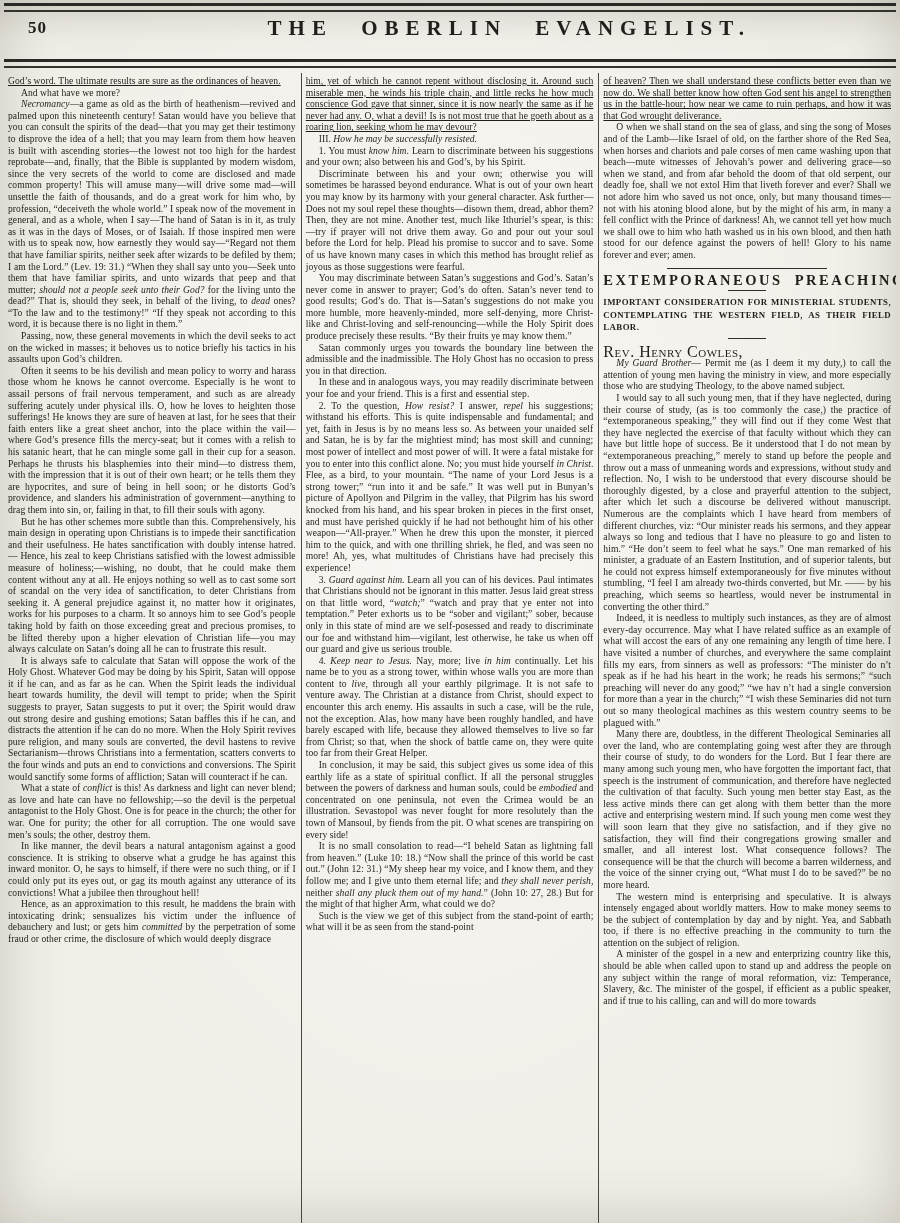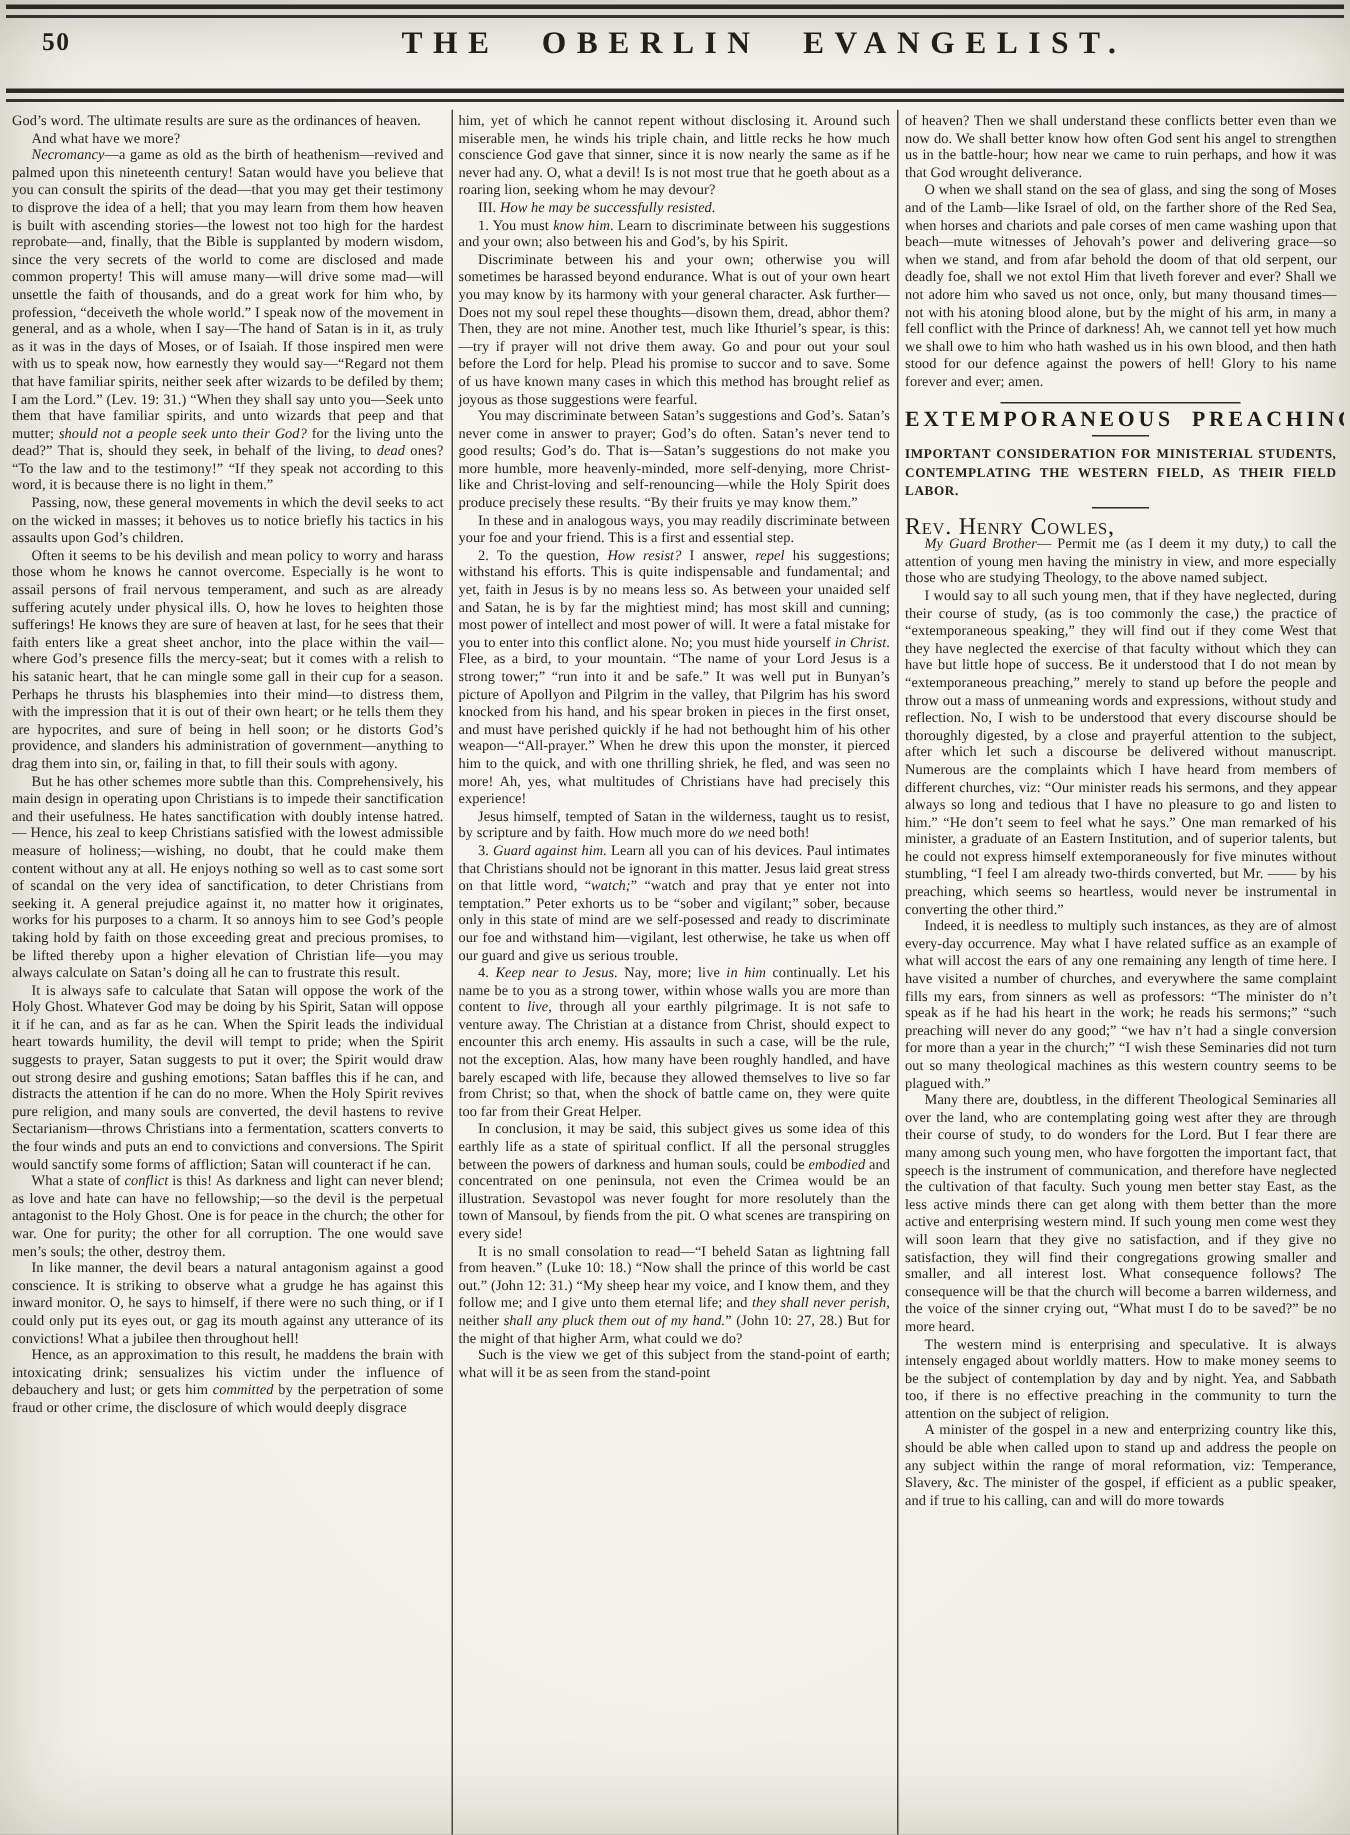--- a/index.html
+++ b/index.html
@@ -45,21 +45,21 @@
     flex:1 1 0;
     padding:2px 5px 0 4px;
     overflow:hidden;
     font-size:9.6px;
     line-height:11.6px;
     text-align:justify;
     letter-spacing:.05px;
   }
   .colrule{width:1px;background:#4a4740;}
   .para{margin:0;text-indent:13px;}
-  .para.flush{text-indent:0;}
+  .para.flush{text-indent:0;text-decoration:underline;}
   .section-rule{
     border:none;height:1px;background:#2e2c29;
     width:160px;margin:7px auto 6px;
   }
   .section-rule.short{width:38px;margin:4px auto 5px;}
   .article-title{
     margin:2px 0 0;
     text-align:center;
     font-size:14.5px;font-weight:600;
     letter-spacing:2.5px;word-spacing:6px;
@@ -111,23 +111,23 @@
 
     <div class="colrule"></div>
 
     <section class="col">
       <div>
           <p class="para flush">him, yet of which he cannot repent without disclosing it. Around such miserable men, he winds his triple chain, and little recks he how much conscience God gave that sinner, since it is now nearly the same as if he never had any. O, what a devil! Is is not most true that he goeth about as a roaring lion, seeking whom he may devour?</p>
           <p class="para">III. <i>How he may be successfully resisted.</i></p>
           <p class="para">1. You must <i>know him</i>. Learn to discriminate between his suggestions and your own; also between his and God’s, by his Spirit.</p>
           <p class="para">Discriminate between his and your own; otherwise you will sometimes be harassed beyond endurance. What is out of your own heart you may know by its harmony with your general character. Ask further—Does not my soul repel these thoughts—disown them, dread, abhor them? Then, they are not mine. Another test, much like Ithuriel’s spear, is this:—try if prayer will not drive them away. Go and pour out your soul before the Lord for help. Plead his promise to succor and to save. Some of us have known many cases in which this method has brought relief as joyous as those suggestions were fearful.</p>
           <p class="para">You may discriminate between Satan’s suggestions and God’s. Satan’s never come in answer to prayer; God’s do often. Satan’s never tend to good results; God’s do. That is—Satan’s suggestions do not make you more humble, more heavenly-minded, more self-denying, more Christ-like and Christ-loving and self-renouncing—while the Holy Spirit does produce precisely these results. “By their fruits ye may know them.”</p>
+          <p class="para">Satan commonly urges you towards the boundary line between the admissible and the inadmissible. The Holy Ghost has no occasion to press you in that direction.</p>
           <p class="para">In these and in analogous ways, you may readily discriminate between your foe and your friend. This is a first and essential step.</p>
           <p class="para">2. To the question, <i>How resist?</i> I answer, <i>repel</i> his suggestions; withstand his efforts. This is quite indispensable and fundamental; and yet, faith in Jesus is by no means less so. As between your unaided self and Satan, he is by far the mightiest mind; has most skill and cunning; most power of intellect and most power of will. It were a fatal mistake for you to enter into this conflict alone. No; you must hide yourself <i>in Christ</i>. Flee, as a bird, to your mountain. “The name of your Lord Jesus is a strong tower;” “run into it and be safe.” It was well put in Bunyan’s picture of Apollyon and Pilgrim in the valley, that Pilgrim has his sword knocked from his hand, and his spear broken in pieces in the first onset, and must have perished quickly if he had not bethought him of his other weapon—“All-prayer.” When he drew this upon the monster, it pierced him to the quick, and with one thrilling shriek, he fled, and was seen no more! Ah, yes, what multitudes of Christians have had precisely this experience!</p>
-          <p class="para">Jesus himself, tempted of Satan in the wilderness, taught us to resist, by scripture and by faith. How much more do <i>we</i> need both!</p>
           <p class="para">3. <i>Guard against him.</i> Learn all you can of his devices. Paul intimates that Christians should not be ignorant in this matter. Jesus laid great stress on that little word, “<i>watch;</i>” “watch and pray that ye enter not into temptation.” Peter exhorts us to be “sober and vigilant;” sober, because only in this state of mind are we self-posessed and ready to discriminate our foe and withstand him—vigilant, lest otherwise, he take us when off our guard and give us serious trouble.</p>
           <p class="para">4. <i>Keep near to Jesus.</i> Nay, more; live <i>in him</i> continually. Let his name be to you as a strong tower, within whose walls you are more than content to <i>live</i>, through all your earthly pilgrimage. It is not safe to venture away. The Christian at a distance from Christ, should expect to encounter this arch enemy. His assaults in such a case, will be the rule, not the exception. Alas, how many have been roughly handled, and have barely escaped with life, because they allowed themselves to live so far from Christ; so that, when the shock of battle came on, they were quite too far from their Great Helper.</p>
           <p class="para">In conclusion, it may be said, this subject gives us some idea of this earthly life as a state of spiritual conflict. If all the personal struggles between the powers of darkness and human souls, could be <i>embodied</i> and concentrated on one peninsula, not even the Crimea would be an illustration. Sevastopol was never fought for more resolutely than the town of Mansoul, by fiends from the pit. O what scenes are transpiring on every side!</p>
           <p class="para">It is no small consolation to read—“I beheld Satan as lightning fall from heaven.” (Luke 10: 18.) “Now shall the prince of this world be cast out.” (John 12: 31.) “My sheep hear my voice, and I know them, and they follow me; and I give unto them eternal life; and <i>they shall never perish</i>, neither <i>shall any pluck them out of my hand.</i>” (John 10: 27, 28.) But for the might of that higher Arm, what could we do?</p>
           <p class="para">Such is the view we get of this subject from the stand-point of earth; what will it be as seen from the stand-point</p>
         </div>
     </section>
 
     <div class="colrule"></div>
 

